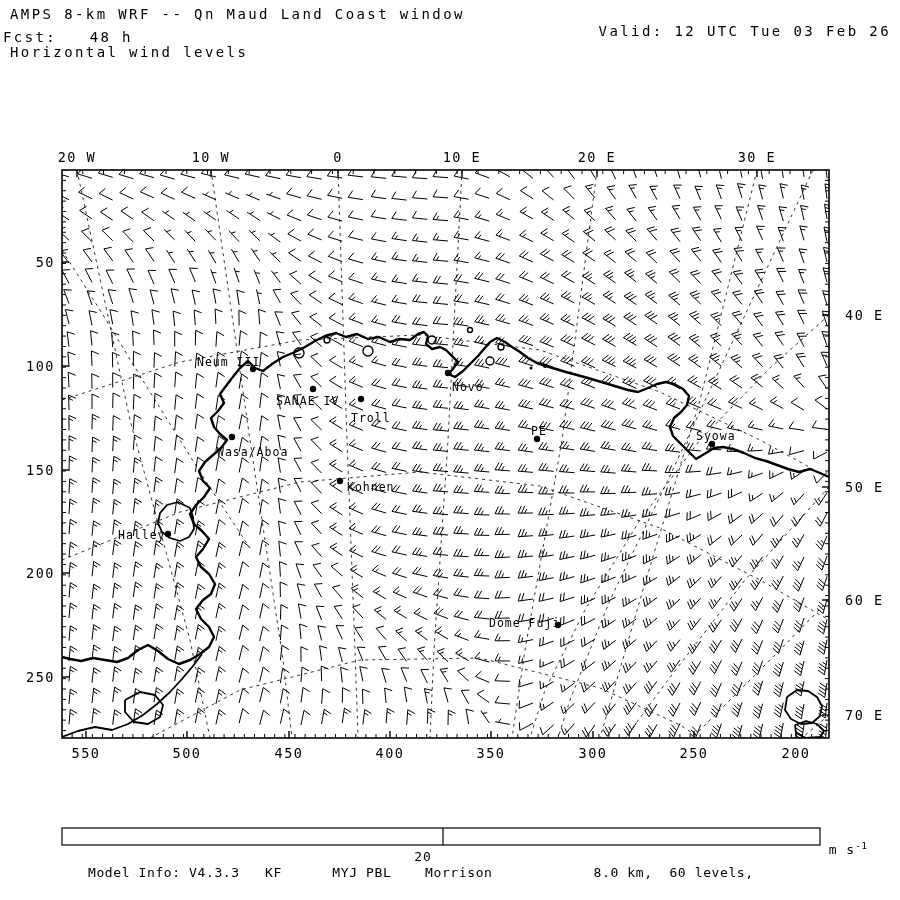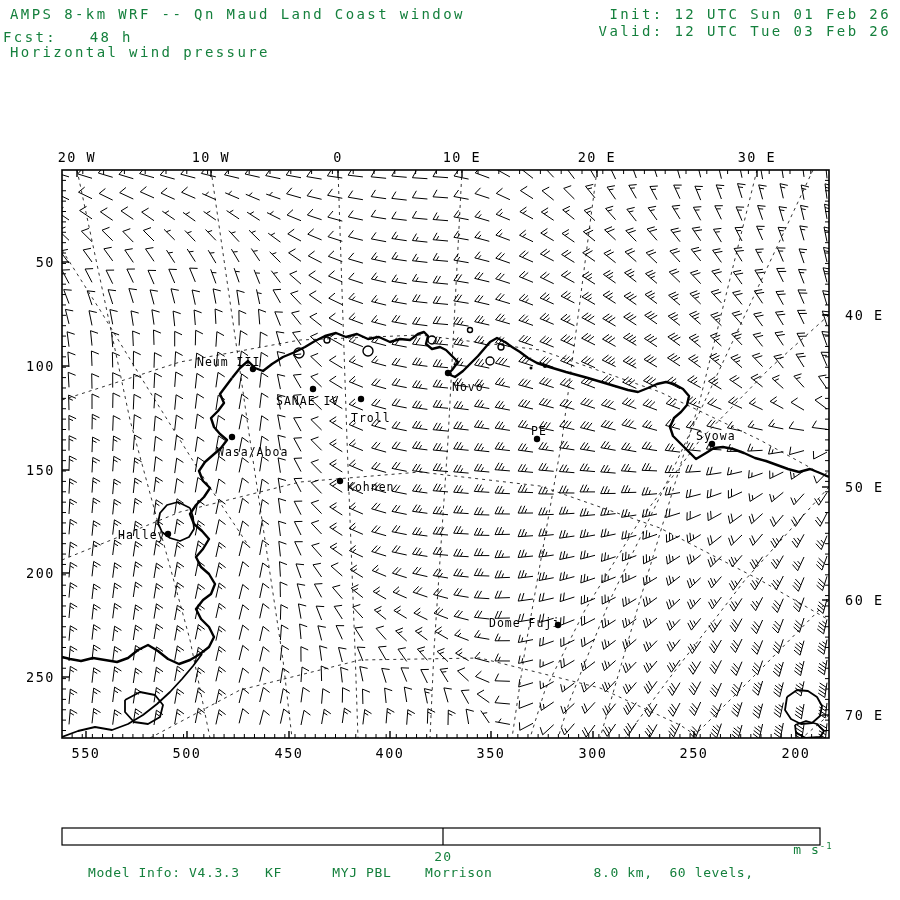--- a/index.html
+++ b/index.html
@@ -1,31 +1,30 @@
 <!DOCTYPE html>
 <html><head>
 <meta charset="utf-8">
 <style>
   html,body{margin:0;padding:0;background:#ffffff;}
   #page{position:relative;width:900px;height:900px;background:#fff;overflow:hidden;
-        font-family:"DejaVu Sans Mono","Liberation Mono",monospace;color:#15803d;}
+        font-family:"DejaVu Sans Mono","Liberation Mono",monospace;color:#000000;}
   .hdr{position:absolute;white-space:pre;font-size:14px;letter-spacing:2.4px;line-height:16px;}
   .ftr{position:absolute;white-space:pre;font-size:13px;letter-spacing:0.6px;}
   .sblab{position:absolute;font-size:13px;letter-spacing:1px;}
   #unit sup{font-size:9px;}
   svg{position:absolute;left:0;top:0;}
 </style>
 </head>
 <body>
 
 <div id="page">
   <div class="hdr" style="left:10px;top:6px">AMPS 8-km WRF -- Qn Maud Land Coast window</div>
   <div class="hdr" style="left:3px;top:29px">Fcst:   48 h</div>
-  <div class="hdr" style="left:10px;top:44px">Horizontal wind pressure</div>
-  <div class="hdr" style="right:9px;top:6px;text-align:right">Init: 12 UTC Sun 01 Feb 26</div>
+  <div class="hdr" style="left:10px;top:44px">Horizontal wind levels</div>
   <div class="hdr" style="right:9px;top:23px;text-align:center">Valid: 12 UTC Tue 03 Feb 26</div>
 
   <svg id="map-svg" width="900" height="900" viewBox="0 0 900 900">
       <defs>
         <clipPath id="frameclip">
           <rect x="62" y="170" width="767" height="568"></rect>
         </clipPath>
       </defs>
       <g stroke="#000000" stroke-width="0.8" fill="none" stroke-dasharray="3 4" clip-path="url(#frameclip)">
         <path d="M77 170 L130 420 L190 640 L210 738"></path>
@@ -5340,17 +5339,17 @@
           <circle cx="558" cy="625" r="3.2" fill="#000000"></circle>
           <text x="489" y="627" fill="#000000" font-family="&quot;DejaVu Sans Mono&quot;,&quot;Liberation Mono&quot;,monospace" font-size="11.5" letter-spacing="1">Dome Fuji</text>
         </g>
       </g>
       <g stroke="#000000" fill="none" stroke-width="1.2">
         <rect x="62" y="828" width="758" height="17"></rect>
         <line x1="443" y1="828" x2="443" y2="845"></line>
       </g>
     </svg>
 
-  <div class="sblab" style="left:422px;top:849px;width:30px;text-align:right">20</div>
-  <div class="sblab" id="unit" style="left:778px;top:841px;width:70px;text-align:center"><span>m s</span><sup>-1</sup></div>
+  <div class="sblab" style="left:408px;top:849px;width:30px;text-align:center">20</div>
+  <div class="sblab" id="unit" style="left:798px;top:841px;width:70px;text-align:right"><span>m s</span><sup>-1</sup></div>
 
   <div class="ftr" style="left:88px;top:865px">Model Info: V4.3.3   KF      MYJ PBL    Morrison            8.0 km,  60 levels,</div>
 </div>
 
 </body></html>

